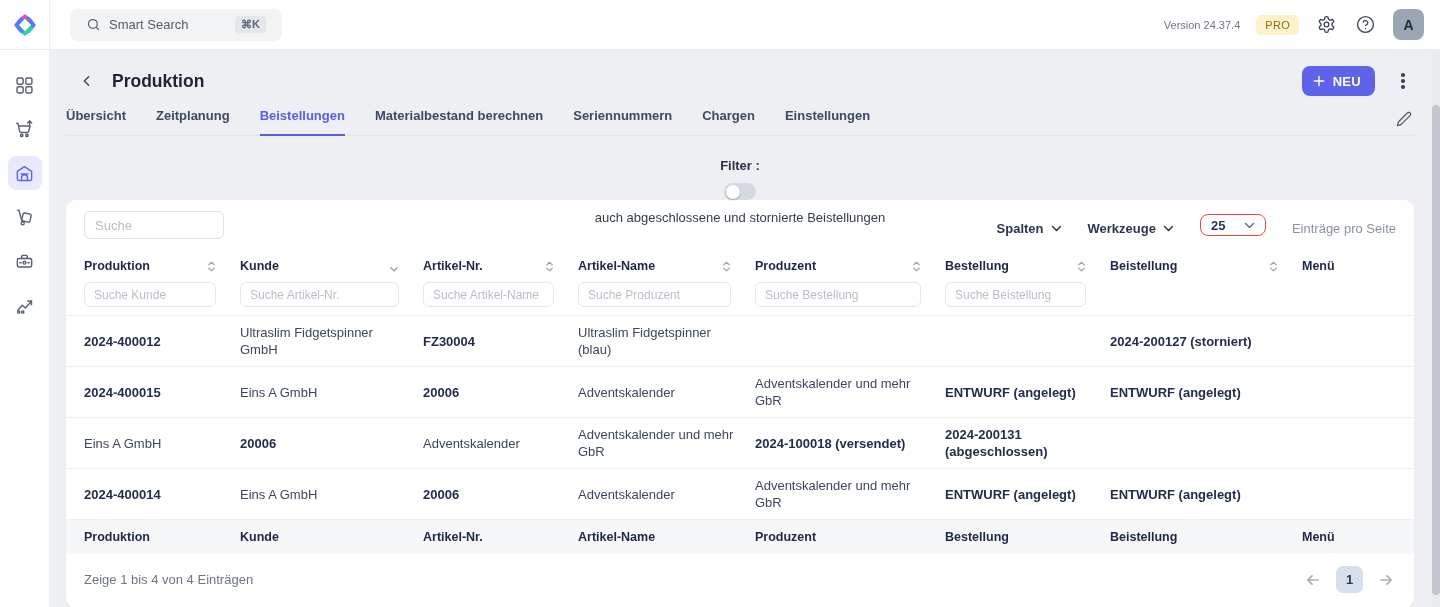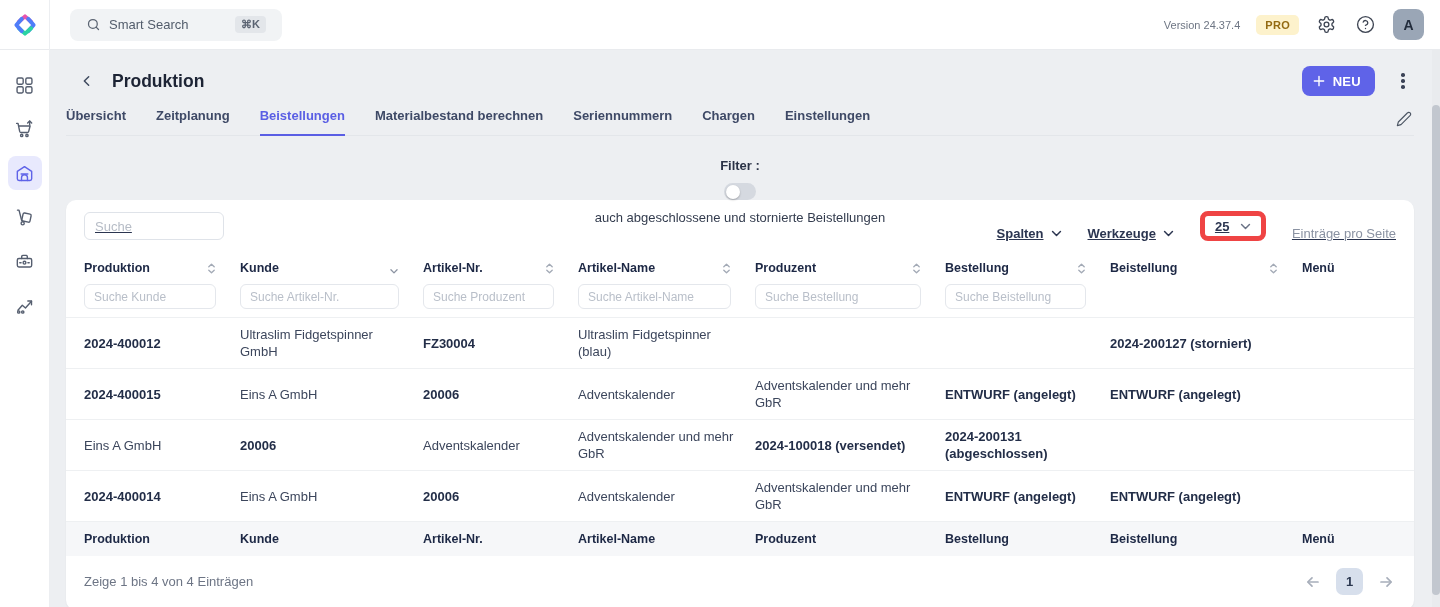--- a/index.html
+++ b/index.html
@@ -8,21 +8,21 @@
   svg { display:block; }
 
   
   .topbar { height:50px; background:#fff; border-bottom:1px solid #e9ebee; display:flex; align-items:center; position:relative; z-index:5; }
   .logo-box { width:50px; height:50px; display:flex; align-items:center; justify-content:center; border-right:1px solid #eceef1; }
   .smart-search { margin-left:20px; width:212px; height:32px; background:#f1f3f5; border-radius:8px; display:flex; align-items:center; padding:0 16px; cursor:pointer; }
   .smart-search .ss-text { font-size:13px; color:#525c6b; margin-left:8px; }
   .kbd { margin-left:auto; background:#e3e6ea; border-radius:4px; font-size:11px; color:#5b6472; padding:2px 6px; font-weight:600; }
   .top-right { margin-left:auto; display:flex; align-items:center; gap:16px; padding-right:16px; }
   .version { font-size:11px; color:#6e7684; }
-  .pro-badge { font-size:11px; font-weight:700; padding:4px 9px; border-radius:5px; letter-spacing:.3px; }
+  .pro-badge { font-size:11px; font-weight:400; padding:4px 9px; border-radius:5px; letter-spacing:.3px; }
   .icon-btn { background:none; border:none; cursor:pointer; display:flex; align-items:center; justify-content:center; padding:2px; }
   .avatar { width:31px; height:31px; border-radius:8px; background:#9aa6b6; display:flex; align-items:center; justify-content:center; font-weight:700; font-size:14px; color:#222c3c; cursor:pointer; }
 
   
   .sidebar { position:absolute; left:0; top:50px; bottom:0; width:50px; background:#fff; border-right:1px solid #eceef1; display:flex; flex-direction:column; align-items:center; padding-top:18px; gap:10px; z-index:4; }
   .side-item { width:34px; height:34px; border-radius:8px; display:flex; align-items:center; justify-content:center; cursor:pointer; }
   .side-item svg { stroke:#555e6f; }
   .side-item.active { background:#e8e9fd; }
   .side-item.active svg { stroke:#5f63e8; }
 
@@ -42,26 +42,26 @@
   .tabs-edit { margin-left:auto; margin-bottom:6px; }
 
   .filter-row { margin-top:22px; display:flex; align-items:center; gap:10px; height:20px;flex-direction:column; }
   .filter-label { font-size:13px; font-weight:700; color:#2a3246; }
   .toggle { width:32px; height:17px; border-radius:9px; background:#d5d9e0; position:relative; cursor:pointer; flex:0 0 auto; }
   .toggle .knob { position:absolute; left:2px; top:1.5px; width:14px; height:14px; border-radius:50%; background:#fff; box-shadow:0 1px 2px rgba(0,0,0,.25); }
   .filter-desc { font-size:13px; color:#333c4e; }
 
   
   .card { margin-top:22px; background:#fff; border-radius:10px; box-shadow:0 1px 2px rgba(16,24,40,.05); overflow:hidden; }
-  .card-toolbar { display:flex; align-items:center; padding:11px 18px;text-decoration:underline; }
+  .card-toolbar { display:flex; align-items:center; padding:11px 18px; }
   .table-search { width:140px; height:28px; border:1px solid #dfe3e9; border-radius:6px; padding:0 10px; font-size:13px; color:#2b3550; font-family:inherit; outline:none; }
   .table-search::placeholder { color:#b6bcc6; }
   .toolbar-right { margin-left:auto; display:flex; align-items:flex-end; gap:26px; }
   .dd-btn { background:none; border:none; font-family:inherit; font-size:13px; font-weight:600; color:#2b3550; display:flex; align-items:center; gap:7px; cursor:pointer; }
-  .page-size { width:66px; height:30px; border:5px solid #ef4444; border-radius:8px; display:flex; align-items:center; justify-content:space-between; padding:0 10px; font-size:13px; font-weight:600; color:#2b3550; cursor:pointer; }
+  .page-size { width:66px; height:22px; border:1px solid #ef4444; border-radius:8px; display:flex; align-items:center; justify-content:space-between; padding:0 10px; font-size:13px; font-weight:600; color:#2b3550; cursor:pointer; }
   .page-size-label { font-size:13px; color:#8a92a2; }
 
   .trow { display:grid; grid-template-columns:156px 183px 155px 177px 190px 165px 192px 1fr; padding:0 18px; align-items:center; }
   .thead { height:32px; }
   .th { display:flex; align-items:center; font-size:12.5px; font-weight:700; color:#1d2845; padding-right:24px; cursor:pointer; }
   .th .sort { margin-left:auto; flex:0 0 auto; }
   .tfilter { height:34px; border-bottom:1px solid #eef0f2; align-items:start; }
   .tfilter input { width:calc(100% - 24px); height:25px; border:1px solid #e4e7ec; border-radius:6px; padding:0 9px; font-size:12px; font-family:inherit; color:#2b3550; outline:none; }
   .tfilter input::placeholder { color:#b9bfc9; }
   .tr { min-height:51px; border-bottom:1px solid #eef0f2; font-size:13px; cursor:pointer; }
@@ -292,22 +292,22 @@
             <path d="M2 8.9 5 11.7l3-2.8"></path>
           </svg>
         </div>
         <div class="th">
           <span>Menü</span>
         </div>
       </div>
     <div class="trow tfilter" id="tfilter-row">
         <div><input placeholder="Suche Kunde" style=""></div>
         <div><input placeholder="Suche Artikel-Nr." style=""></div>
+        <div><input placeholder="Suche Artikel-Name" style=""></div>
         <div><input placeholder="Suche Produzent" style=""></div>
-        <div><input placeholder="Suche Artikel-Name" style=""></div>
         <div><input placeholder="Suche Bestellung" style=""></div>
         <div><input placeholder="Suche Beistellung" style=""></div>
         <div></div>
       </div>
     <div id="tbody">
         <div class="trow tr">
           <div class="td bold">2024-400012</div>
           <div class="td">Ultraslim Fidgetspinner GmbH</div>
           <div class="td bold">FZ30004</div>
           <div class="td">Ultraslim Fidgetspinner (blau)</div>

